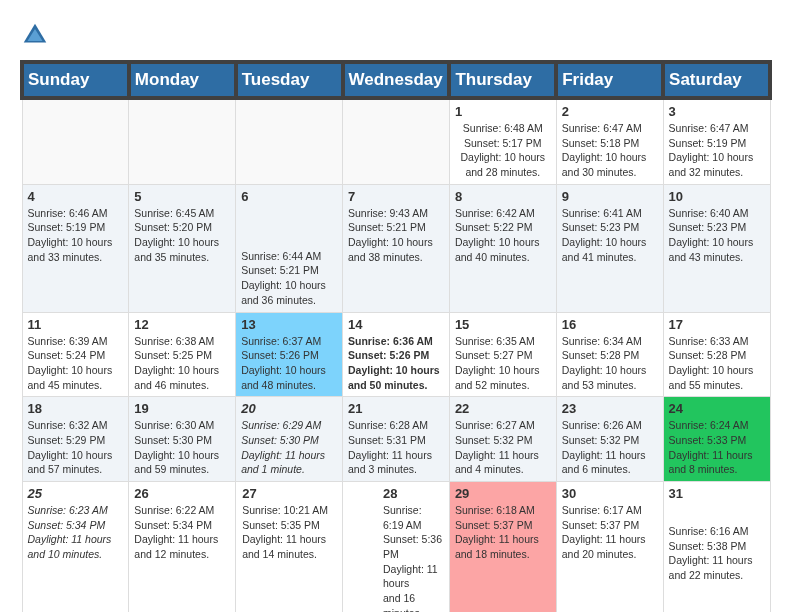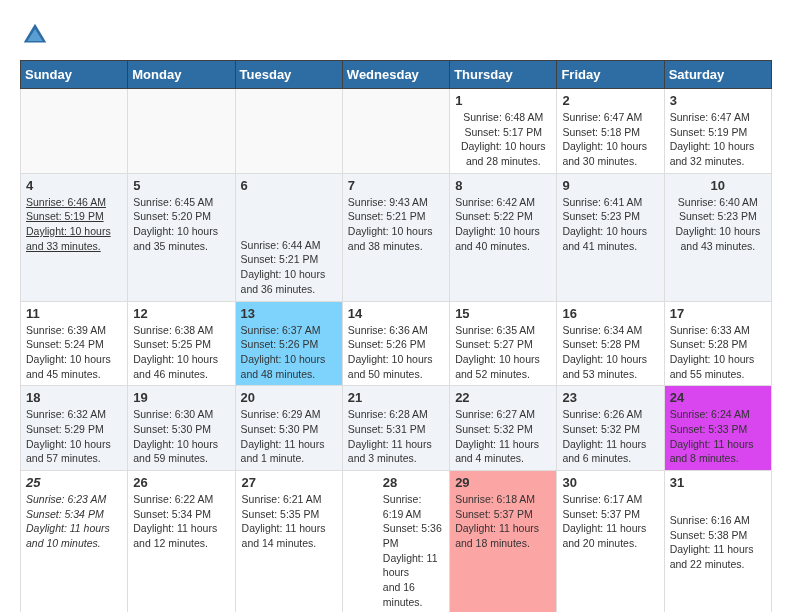--- a/index.html
+++ b/index.html
@@ -54,25 +54,25 @@
       color: #555;
     }
     .calendar {
       width: 100%;
       border-collapse: collapse;
       border: 1px solid #ccc;
     }
     .calendar th {
       background: #2e6da4;
       color: #fff;
-      font-size: 13px;
+      font-size: 17px;
       font-weight: bold;
       padding: 6px 4px;
       text-align: left;
-      border: 1px solid #404040;
+      border: 4px solid #404040;
     }
     .calendar td {
       vertical-align: top;
       padding: 4px 5px;
       border: 1px solid #ddd;
       width: calc(100% / 7);
       min-height: 80px;
       font-size: 11px;
       color: #333;
       background: #fff;
@@ -154,21 +154,21 @@
           <span class="day-number">3</span>
           <div class="day-info" style="white-space: pre-line;">Sunrise: 6:47 AM
 Sunset: 5:19 PM
 Daylight: 10 hours
 and 32 minutes.</div>
         </td>
       </tr>
       <tr>
         <td style="background: rgb(240, 244, 248);">
           <span class="day-number">4</span>
-          <div class="day-info" style="white-space: pre-line; text-decoration: underline;">Sunrise: 6:46 AM
+          <div class="day-info" style="white-space: pre-line;">Sunrise: 6:46 AM
 Sunset: 5:19 PM
 Daylight: 10 hours
 and 33 minutes.</div>
         </td>
         <td style="background: rgb(240, 244, 248);">
           <span class="day-number">5</span>
           <div class="day-info" style="white-space: pre-line;">Sunrise: 6:45 AM
 Sunset: 5:20 PM
 Daylight: 10 hours
 and 35 minutes.</div>
@@ -194,21 +194,21 @@
 Daylight: 10 hours
 and 40 minutes.</div>
         </td>
         <td style="background: rgb(240, 244, 248);">
           <span class="day-number">9</span>
           <div class="day-info" style="white-space: pre-line;">Sunrise: 6:41 AM
 Sunset: 5:23 PM
 Daylight: 10 hours
 and 41 minutes.</div>
         </td>
-        <td style="background: rgb(240, 244, 248); text-align: center;">
+        <td style="background: rgb(240, 244, 248);">
           <span class="day-number">10</span>
           <div class="day-info" style="white-space: pre-line;">Sunrise: 6:40 AM
 Sunset: 5:23 PM
 Daylight: 10 hours
 and 43 minutes.</div>
         </td>
       </tr>
       <tr>
         <td style="background: rgb(255, 255, 255);">
           <span class="day-number">11</span>
@@ -226,21 +226,21 @@
         </td>
         <td style="background: #7dd3fc;">
           <span class="day-number">13</span>
           <div class="day-info" style="white-space: pre-line;">Sunrise: 6:37 AM
 Sunset: 5:26 PM
 Daylight: 10 hours
 and 48 minutes.</div>
         </td>
         <td style="background: rgb(255, 255, 255);">
           <span class="day-number">14</span>
-          <div class="day-info" style="white-space: pre-line;">Sunrise: 6:36 AM
+          <div class="day-info" style="white-space: pre-line; font-weight: bold;">Sunrise: 6:36 AM
 Sunset: 5:26 PM
 Daylight: 10 hours
 and 50 minutes.</div>
         </td>
         <td style="background: rgb(255, 255, 255);">
           <span class="day-number">15</span>
           <div class="day-info" style="white-space: pre-line;">Sunrise: 6:35 AM
 Sunset: 5:27 PM
 Daylight: 10 hours
 and 52 minutes.</div>
@@ -268,21 +268,21 @@
 Daylight: 10 hours
 and 57 minutes.</div>
         </td>
         <td style="background: rgb(240, 244, 248);">
           <span class="day-number">19</span>
           <div class="day-info" style="white-space: pre-line;">Sunrise: 6:30 AM
 Sunset: 5:30 PM
 Daylight: 10 hours
 and 59 minutes.</div>
         </td>
-        <td style="background: rgb(240, 244, 248);">
+        <td style="background: rgb(240, 244, 248); font-style: italic;">
           <span class="day-number">20</span>
           <div class="day-info" style="white-space: pre-line;">Sunrise: 6:29 AM
 Sunset: 5:30 PM
 Daylight: 11 hours
 and 1 minute.</div>
         </td>
         <td style="background: rgb(240, 244, 248);">
           <span class="day-number">21</span>
           <div class="day-info" style="white-space: pre-line;">Sunrise: 6:28 AM
 Sunset: 5:31 PM
@@ -296,21 +296,21 @@
 Daylight: 11 hours
 and 4 minutes.</div>
         </td>
         <td style="background: rgb(240, 244, 248);">
           <span class="day-number">23</span>
           <div class="day-info" style="white-space: pre-line;">Sunrise: 6:26 AM
 Sunset: 5:32 PM
 Daylight: 11 hours
 and 6 minutes.</div>
         </td>
-        <td style="background: #d946ef;">
+        <td style="background: #22c55e;">
           <span class="day-number">24</span>
           <div class="day-info" style="white-space: pre-line;">Sunrise: 6:24 AM
 Sunset: 5:33 PM
 Daylight: 11 hours
 and 8 minutes.</div>
         </td>
       </tr>
       <tr>
         <td style="background: rgb(255, 255, 255); font-style: italic;">
           <span class="day-number">25</span>
@@ -321,21 +321,21 @@
         </td>
         <td style="background: rgb(255, 255, 255);">
           <span class="day-number">26</span>
           <div class="day-info" style="white-space: pre-line;">Sunrise: 6:22 AM
 Sunset: 5:34 PM
 Daylight: 11 hours
 and 12 minutes.</div>
         </td>
         <td style="background: rgb(255, 255, 255); padding-left: 6px;">
           <span class="day-number">27</span>
-          <div class="day-info" style="white-space: pre-line;">Sunrise: 6:21 AM
+          <div class="day-info" style="white-space: pre-line;">Sunrise: 10:21 AM
 Sunset: 5:35 PM
 Daylight: 11 hours
 and 14 minutes.</div>
         </td>
         <td style="background: rgb(255, 255, 255); padding-left: 40px;">
           <span class="day-number">28</span>
           <div class="day-info" style="white-space: pre-line;">Sunrise: 6:19 AM
 Sunset: 5:36 PM
 Daylight: 11 hours
 and 16 minutes.</div>

